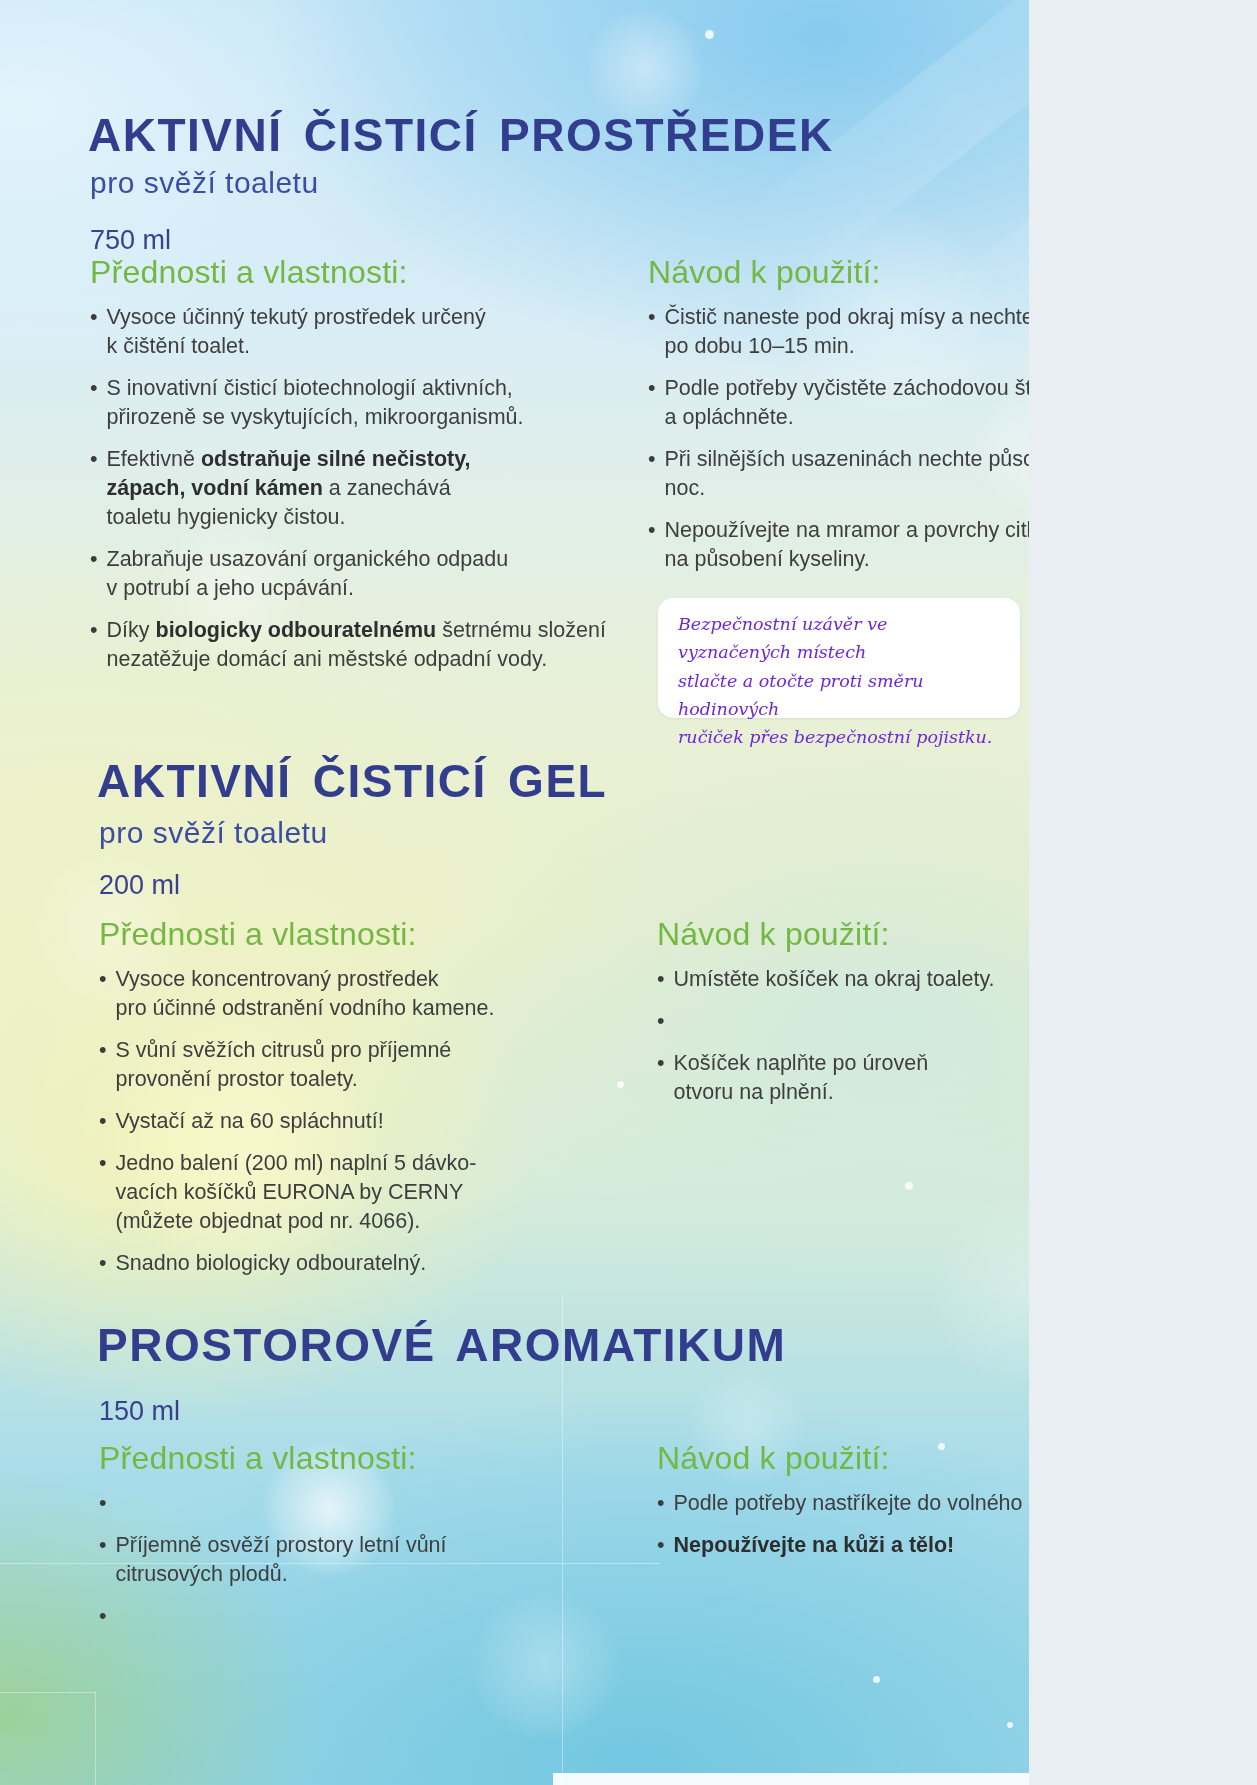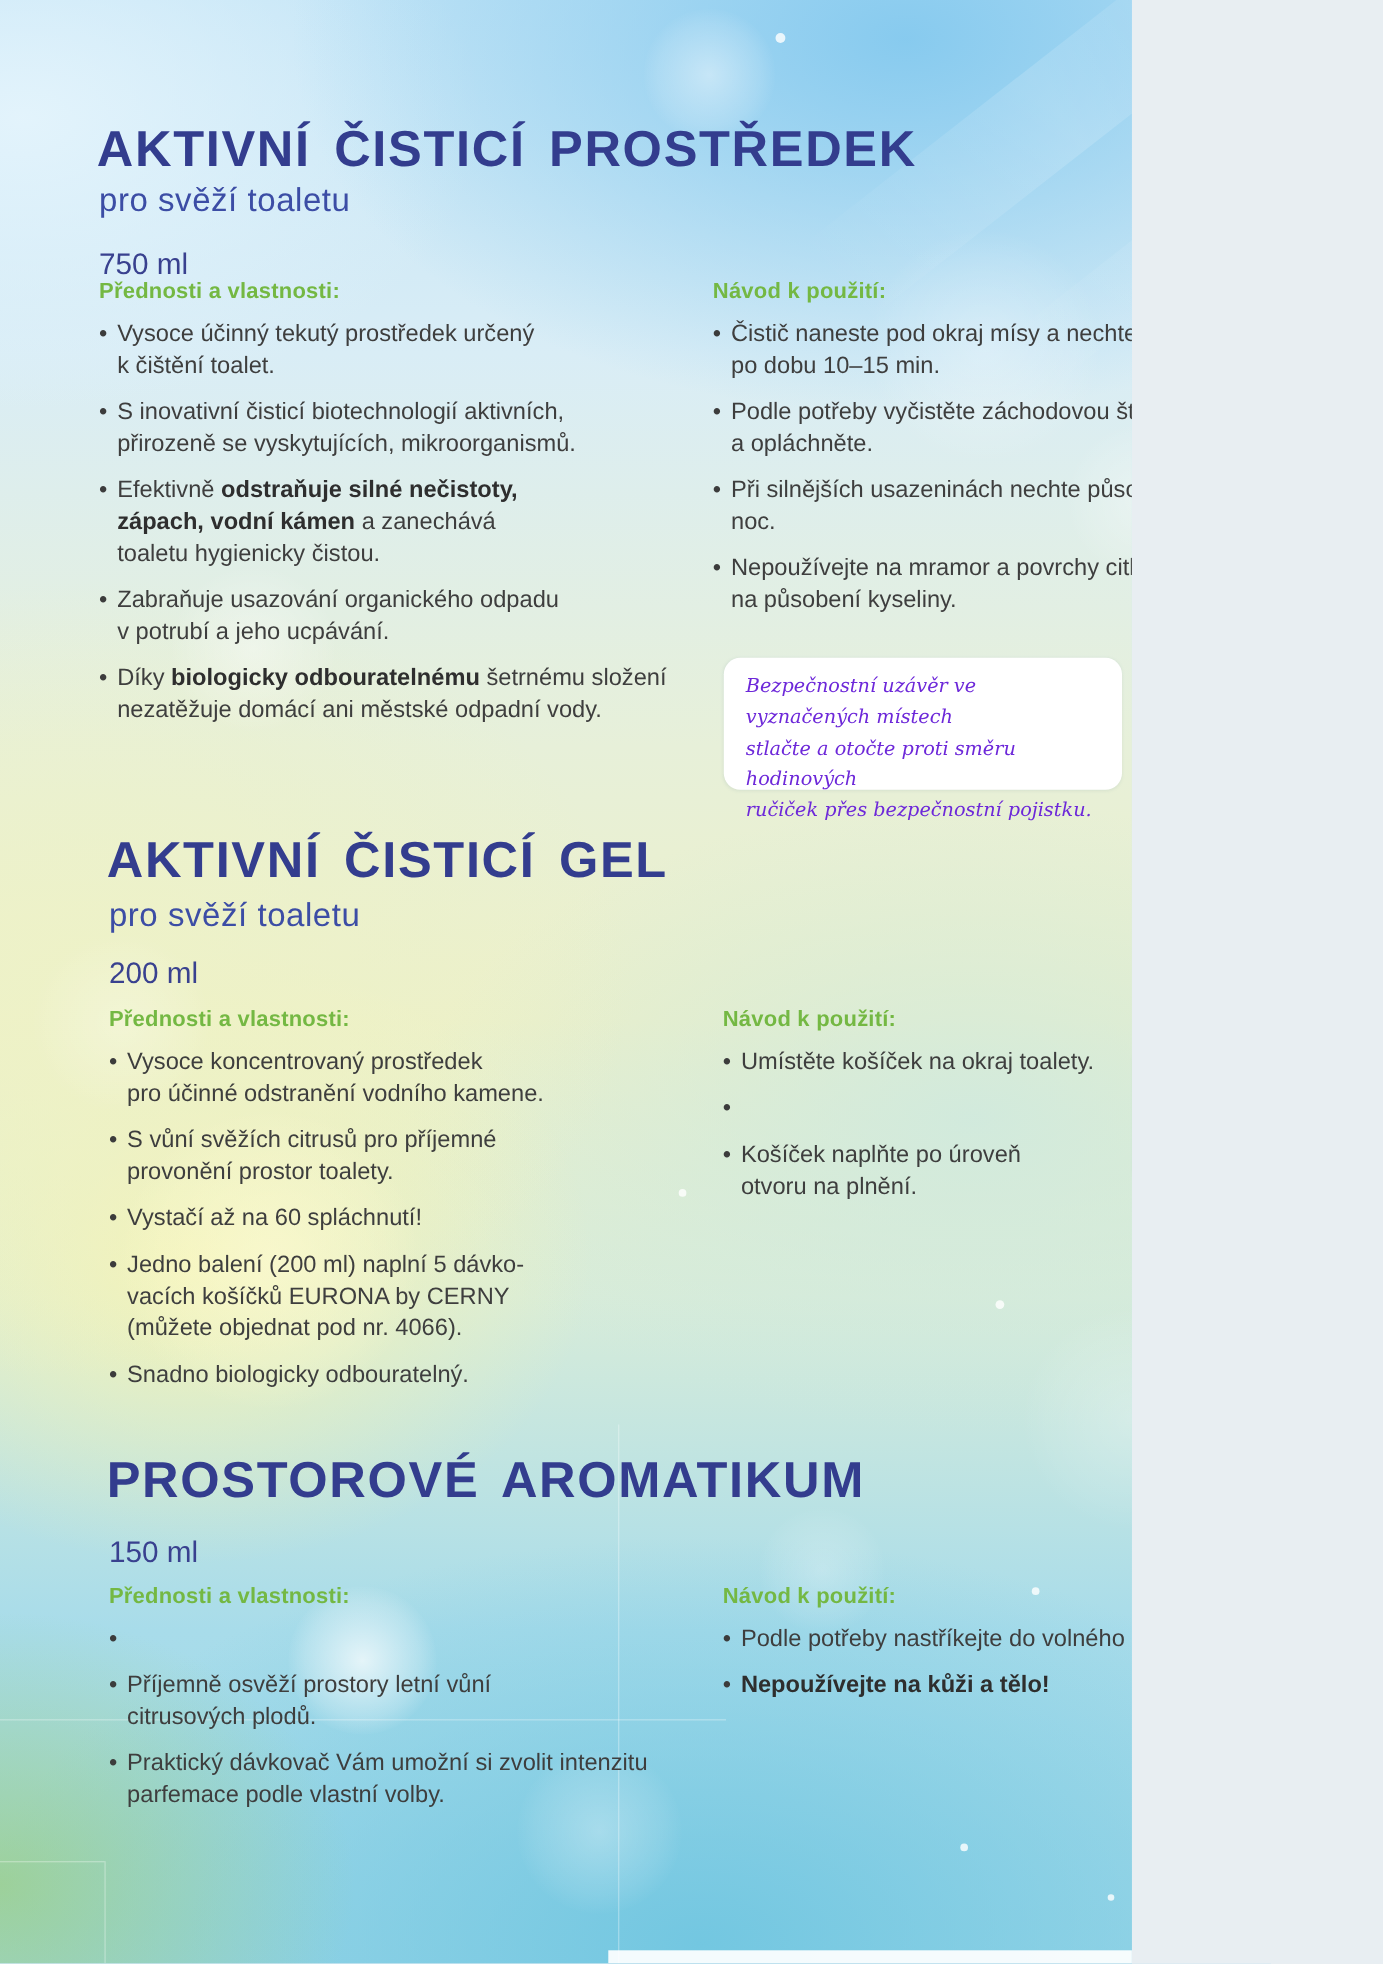--- a/index.html
+++ b/index.html
@@ -26,21 +26,21 @@
   .hairline{position:absolute;background:rgba(255,255,255,.38);pointer-events:none;}
 
   .section{position:absolute;}
   .title{position:absolute;margin:0;font-size:46px;line-height:1.04;font-weight:700;
     color:#333d8e;letter-spacing:1.5px;word-spacing:7px;}
   .subtitle{position:absolute;margin:0;font-size:30px;font-weight:400;color:#3c4da5;letter-spacing:.5px;}
   .volume{position:absolute;margin:0;font-size:27px;font-weight:400;color:#39418f;}
   .cols{position:absolute;display:flex;}
   .col-features{width:558px;flex:0 0 558px;}
   .col-usage{width:500px;flex:0 0 500px;}
-  .col-heading{margin:0 0 12px 0;font-size:20px;font-weight:700;color:#74b843;letter-spacing:.2px;}
+  .col-heading{margin:0 0 12px 0;font-size:32px;font-weight:400;color:#74b843;letter-spacing:.2px;}
   .bullets{display:flex;flex-direction:column;gap:13px;}
   .bullet-row{display:flex;align-items:flex-start;}
   .bullet-row .dot{color:#3c3c3c;font-size:21.5px;line-height:29px;margin-right:9px;flex:0 0 auto;}
   .bullet-text{white-space:pre-line;color:#3e3e3e;font-size:21.5px;line-height:29px;}
   .bullet-text b{font-weight:700;color:#2e2e2e;}
 
   .white-card{position:absolute;background:#ffffff;border-radius:15px;box-shadow:0 1px 3px rgba(90,120,150,.12);}
   .note-text{position:absolute;left:20px;top:12px;right:16px;margin:0;
     font-family:"DejaVu Serif", serif;font-style:italic;font-size:17.5px;line-height:1.62;
     color:#6d28d9;white-space:pre-line;}
@@ -257,22 +257,20 @@
             <div class="bullet-row">
               <span class="dot">•</span>
             </div>
             <div class="bullet-row">
               <span class="dot">•</span>
               <span class="bullet-text">Příjemně osvěží prostory letní vůní
 citrusových plodů.</span>
             </div>
             <div class="bullet-row">
               <span class="dot">•</span>
-              <span class="bullet-text">Praktický dávkovač Vám umožní si zvolit intenzitu
-parfemace podle vlastní volby.</span>
             </div>
           </div>
       </div>
       <div class="col-usage">
         <h2 class="col-heading">Návod k použití:</h2>
         <div class="bullets">
             <div class="bullet-row">
               <span class="dot">•</span>
               <span class="bullet-text">Podle potřeby nastříkejte do volného prostoru.</span>
             </div>

